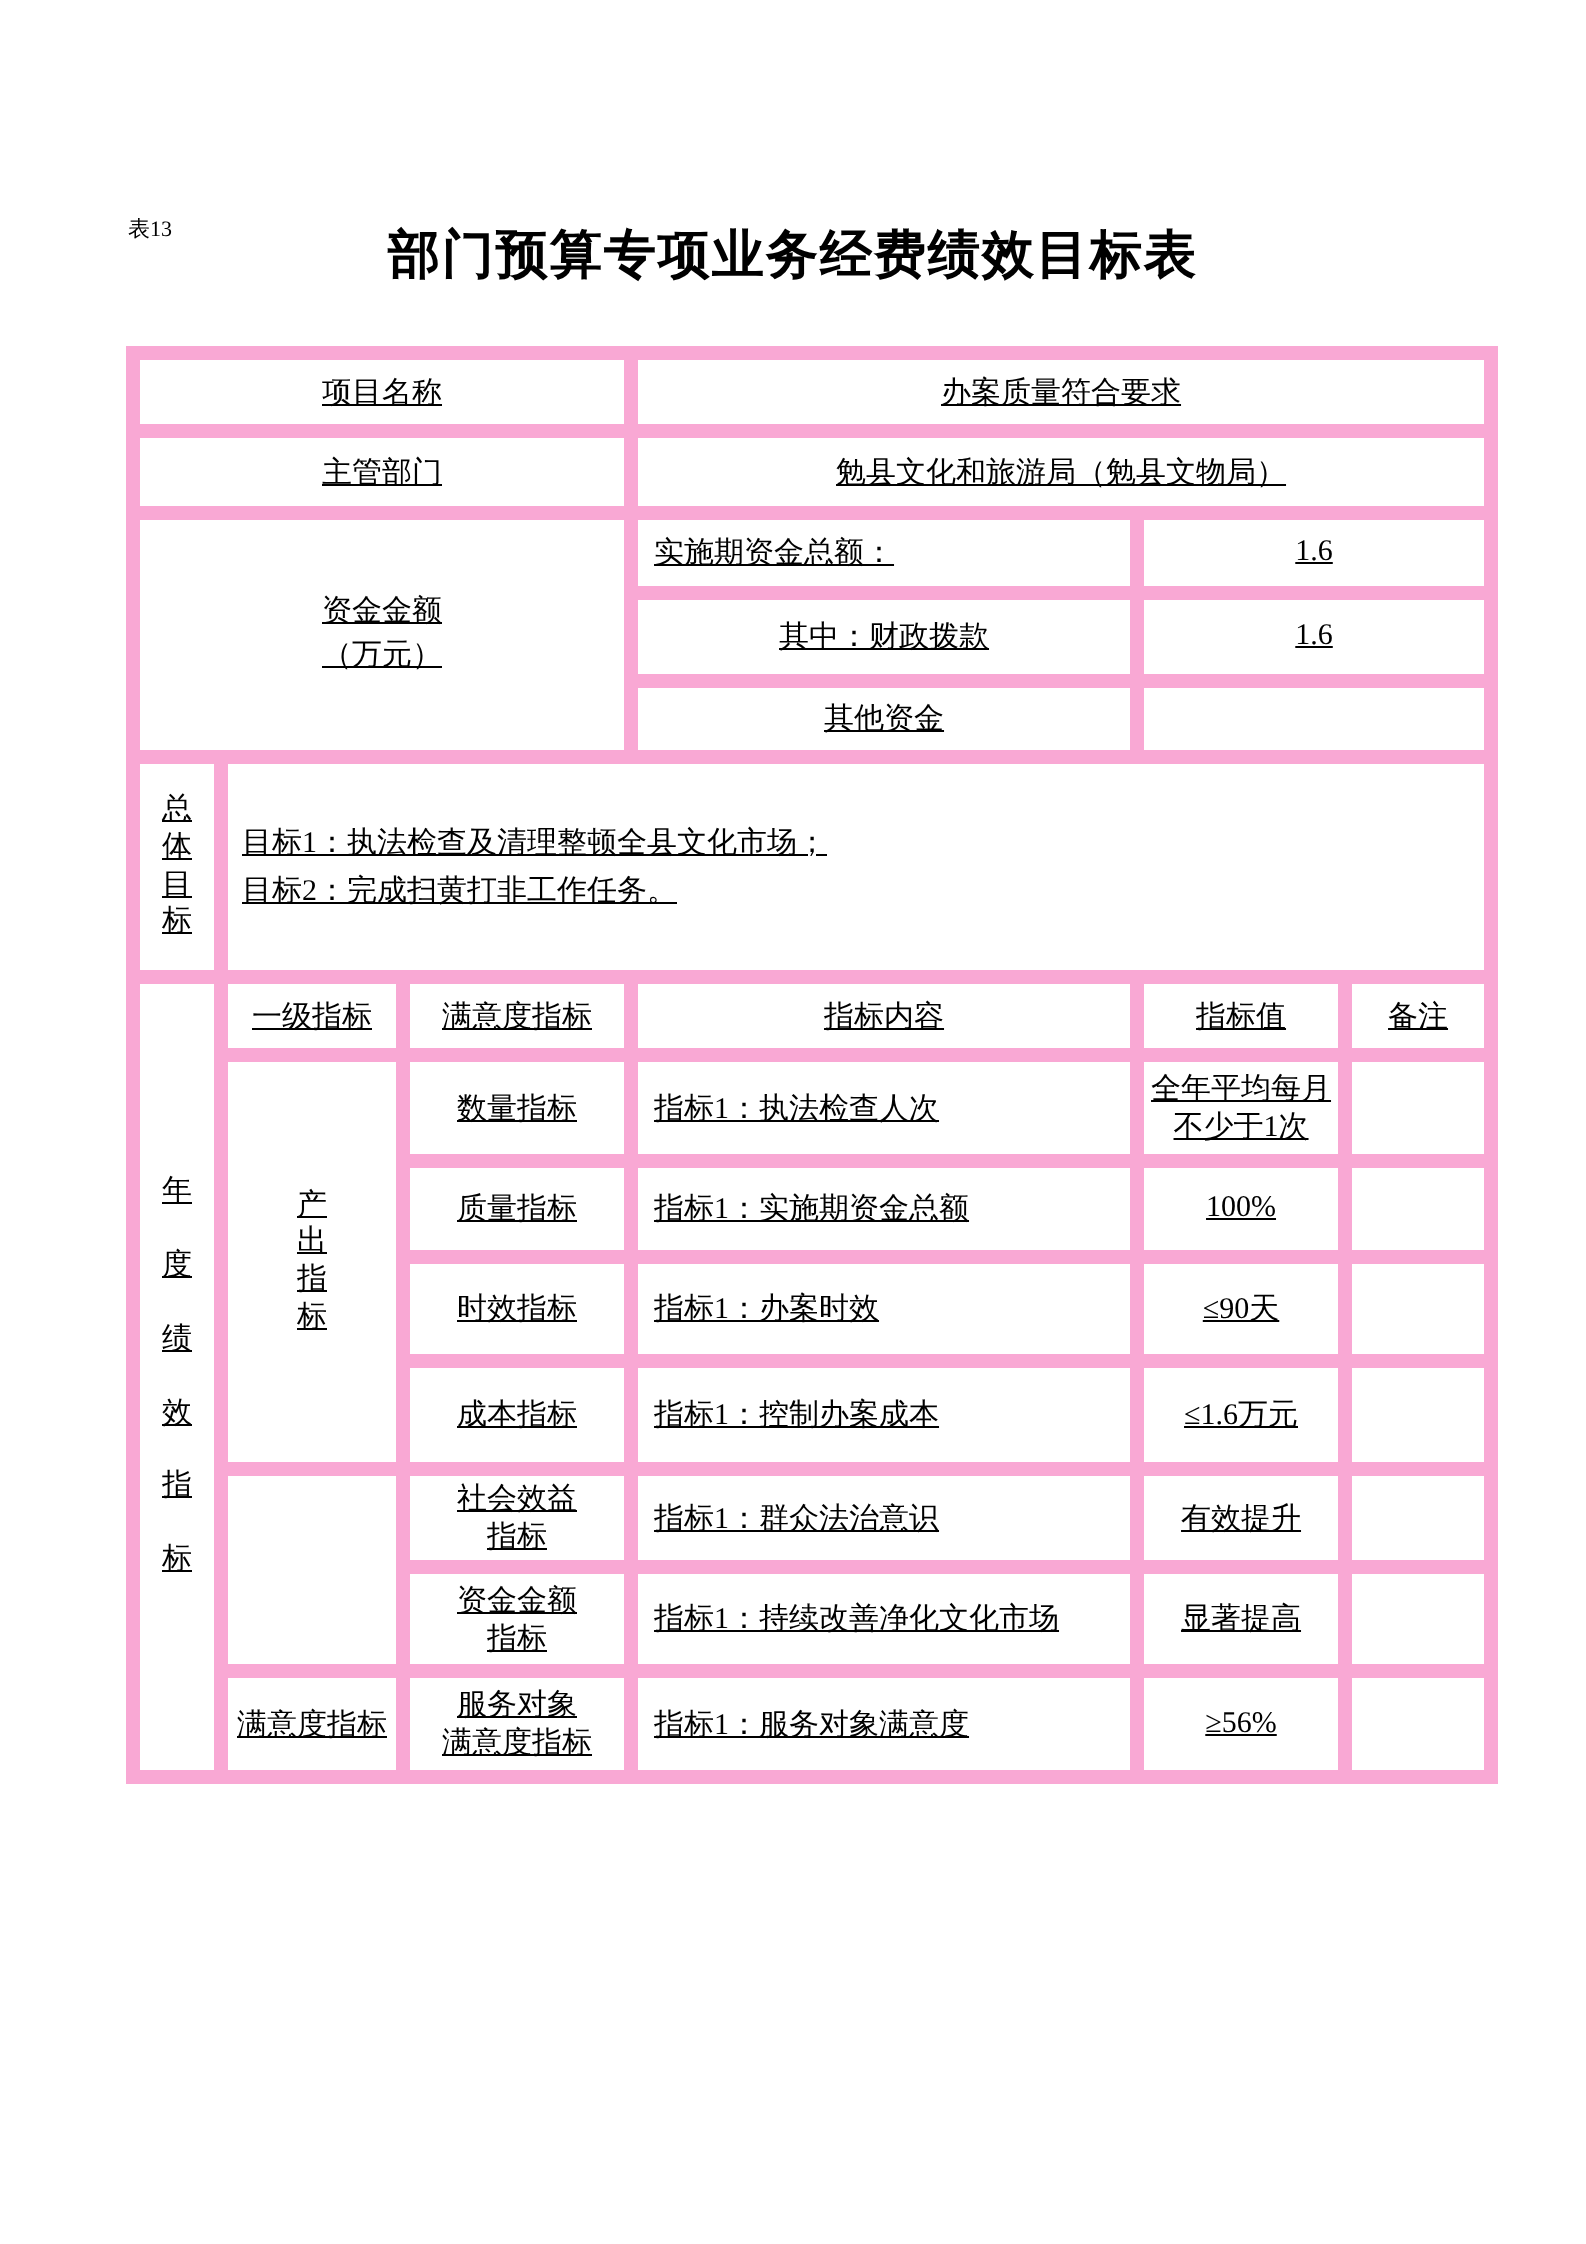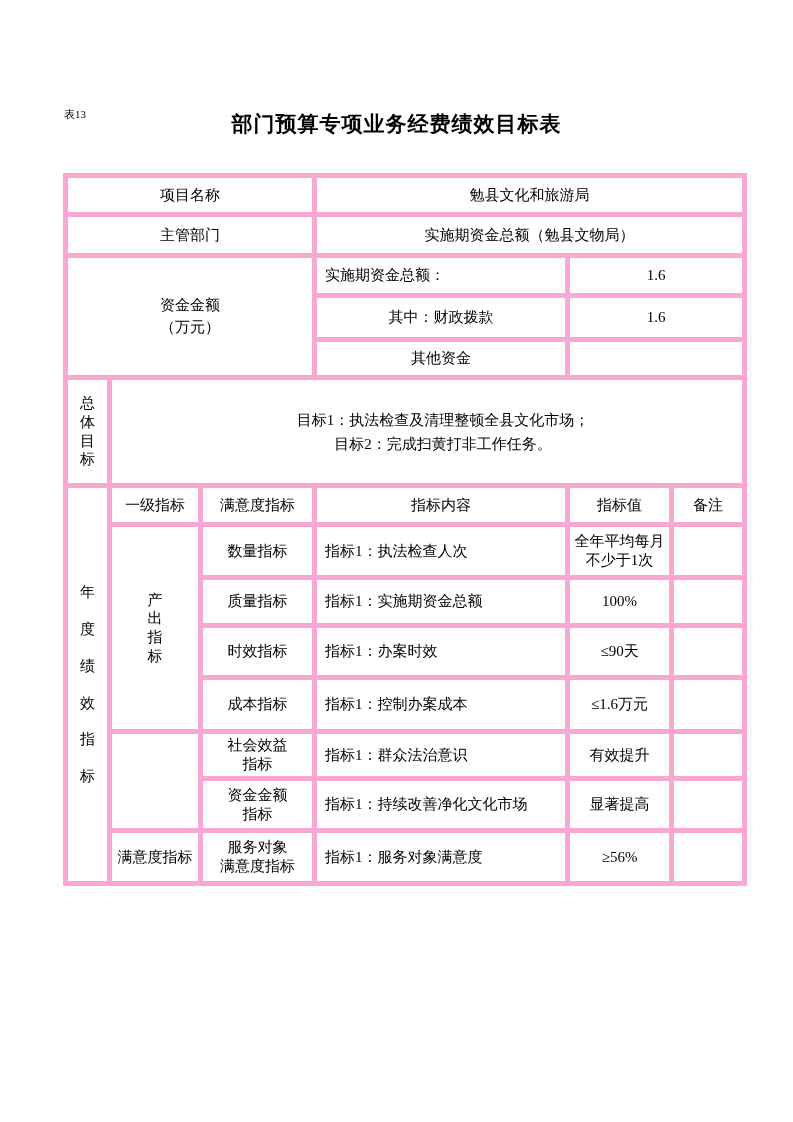--- a/index.html
+++ b/index.html
@@ -12,60 +12,60 @@
     overflow:hidden;
   }
   .table-label{
     position:absolute;left:64px;top:87px;
     font-size:11px;
     margin-top:20px;
   }
   .doc-title{
     position:absolute;left:0;top:110px;width:793px;
     text-align:center;
-    font-size:21px;font-weight:bold;
+    font-size:26px;font-weight:bold;
     letter-spacing:1px;
   }
   table.main{
     position:absolute;left:63px;top:173px;
     border-collapse:collapse;
     table-layout:fixed;
     width:682px;
     border:2px solid #000;
     font-size:15px;
   }
   td{
-    border:5px solid #f9a8d4;
+    border:7px solid #f9a8d4;
     padding:2px 3px;
     vertical-align:middle;
     overflow:hidden;
+    text-decoration:underline;
   }
   td.c{text-align:center;}
   td.l{text-align:left;padding-left:8px;}
   .pre{white-space:pre-line;}
   .vert{
     width:1em;
     margin:12px auto;
     word-break:break-all;
     text-align:left;
     line-height:1.25;
   }
   .vert-side{
     width:1em;
     margin:0 auto;
     word-break:break-all;
     text-align:center;
     line-height:2.45;
   }
   .goal-text{
-    text-align:center;
+    text-align:left;
     padding-left:4px;
     line-height:1.6;
     white-space:pre-line;
-    margin-left:28px;
   }
   .funds-label{white-space:pre-line;line-height:1.45;}
 </style>
 </head>
 <body>
 
 <div class="page">
 
   <div class="table-label">表13</div>
   <div class="doc-title">部门预算专项业务经费绩效目标表</div>
@@ -76,26 +76,26 @@
       <col style="width:91px">
       <col style="width:114px">
       <col style="width:253px">
       <col style="width:104px">
       <col style="width:73px">
     </colgroup>
     <tbody>
 
       <tr style="height:39px">
         <td class="c" colspan="3">项目名称</td>
-        <td class="c" colspan="3">勉县文化和旅游局</td>
+        <td class="c" colspan="3">办案质量符合要求</td>
       </tr>
 
       <tr style="height:41px">
         <td class="c" colspan="3">主管部门</td>
-        <td class="c" colspan="3">实施期资金总额（勉县文物局）</td>
+        <td class="c" colspan="3">勉县文化和旅游局（勉县文物局）</td>
       </tr>
 
       <tr style="height:40px">
         <td class="c" colspan="3" rowspan="3">
           <div class="funds-label">资金金额
 （万元）</div>
         </td>
         <td class="l">实施期资金总额：</td>
         <td class="c" colspan="2">1.6</td>
       </tr>

